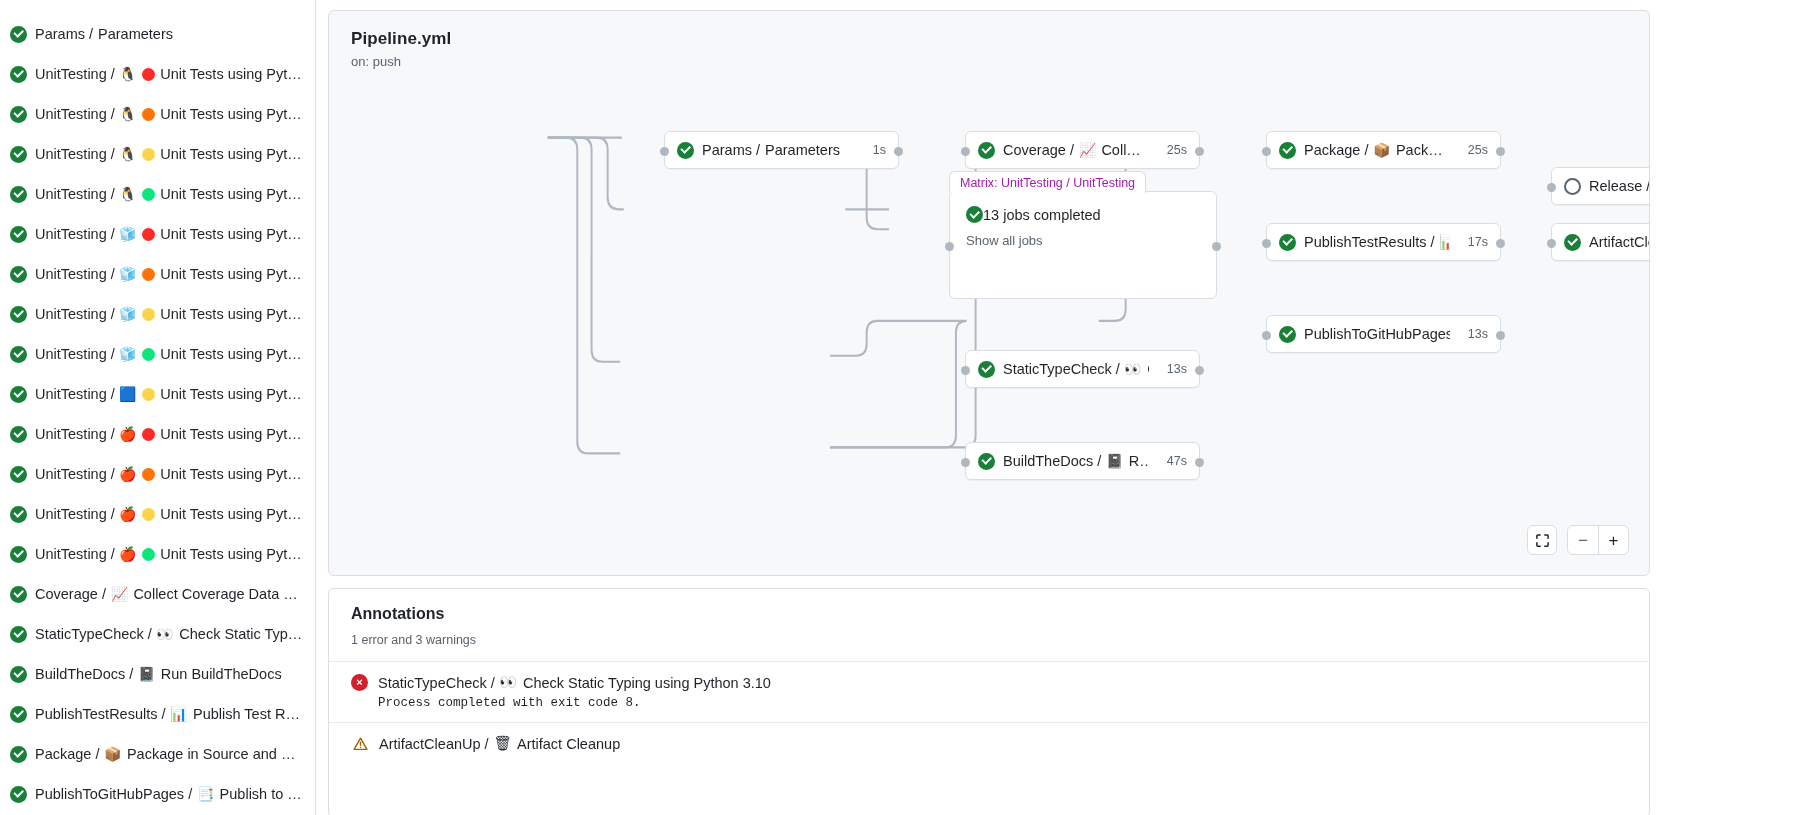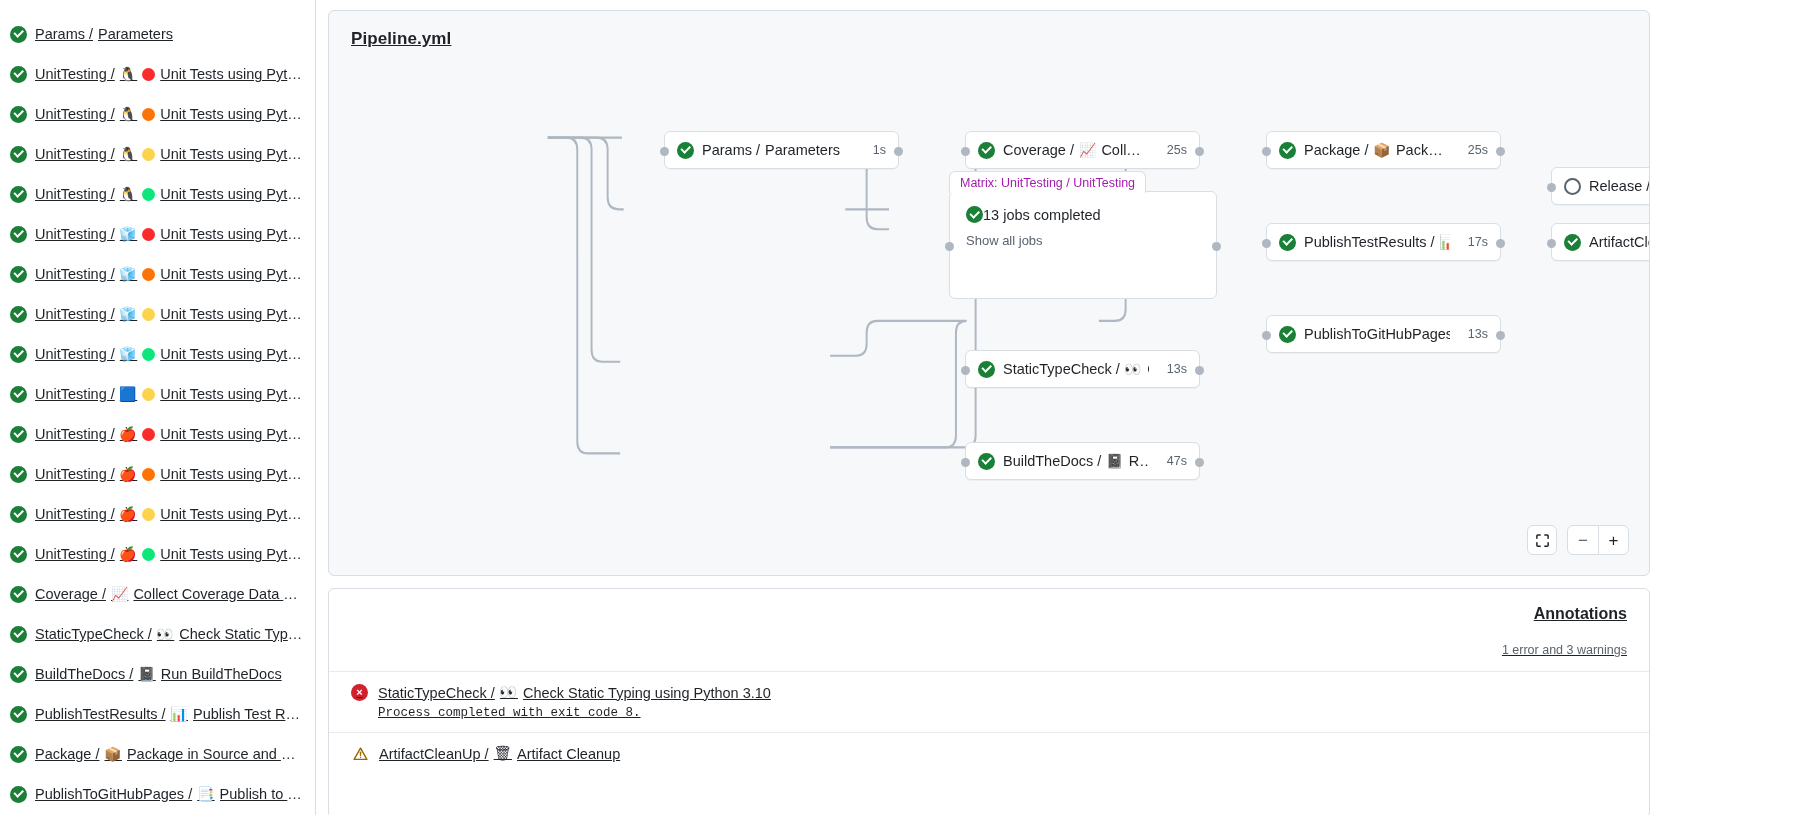--- a/index.html
+++ b/index.html
@@ -4,21 +4,21 @@
 <style>
   * { box-sizing: border-box; }
   html, body {
     margin: 0; padding: 0;
     width: 1818px; height: 815px;
     background: #ffffff;
     font-family: "Liberation Sans", "DejaVu Sans", sans-serif;
     color: #1f2328;
     overflow: hidden;
   }
-  .page { position: relative; width: 1662px; height: 815px; display: flex; text-decoration: underline; }
+  .page { position: relative; width: 1662px; height: 815px; display: flex; }
 
   
   .sidebar {
     width: 316px;
     flex: 0 0 316px;
     height: 815px;
     background: #ffffff;
     border-right: 1px solid #d8dee4;
     padding-top: 14px;
     overflow: hidden;
@@ -150,23 +150,23 @@
   
   .ann-card {
     margin: 12px 12px 0 12px;
     border: 1px solid #d8dee4;
     border-top: 1px solid #d8dee4;
     border-radius: 6px;
     background: #ffffff;
     height: 230px;
     overflow: hidden;
   }
-  .ann-head { padding: 16px 22px 0 22px; text-align: right; }
+  .ann-head { padding: 16px 22px 0 22px; }
   .ann-title { font-size: 16px; font-weight: 600; color: #1f2328; }
-  .ann-sub { font-size: 12.5px; color: #59636e; margin-top: 20px; }
+  .ann-sub { font-size: 12.5px; color: #59636e; margin-top: 10px; }
   .ann-list { margin-top: 14px; }
   .ann-row { display: flex; gap: 10px; padding: 12px 22px; border-top: 1px solid #e8eaee; }
   .ann-row:first-child { border-top: 1px solid #e8eaee; }
   .ann-body { min-width: 0; }
   .ann-h {
     font-size: 14.5px; color: #1f2328; display: flex; align-items: center; gap: 5px;
     white-space: nowrap;
   }
   .ann-msg {
     font-family: "Liberation Mono", "DejaVu Sans Mono", monospace;
@@ -397,20 +397,21 @@
           <span class="job-text">Publish to G...</span>
         </span>
       </div>
     </aside>
 
   <main class="main">
 
     <section class="graph-card">
       <div class="graph-header">
         <div class="graph-title">Pipeline.yml</div>
+        <div class="graph-sub">on: push</div>
       </div>
 
       <div class="graph-canvas">
         <svg class="edges" viewBox="0 0 1478 566" preserveAspectRatio="none">
           <g fill="none" stroke="#afb8c1" stroke-width="2.2">
 
             <path d="M245,127 H320 Q328,127 328,127 H326"></path>
             <path d="M245,127 H300 Q312,127 312,139 V187 Q312,199 324,199 H330"></path>
 
             <path d="M245,127 H282 Q294,127 294,139 V340 Q294,352 306,352 H326"></path>

